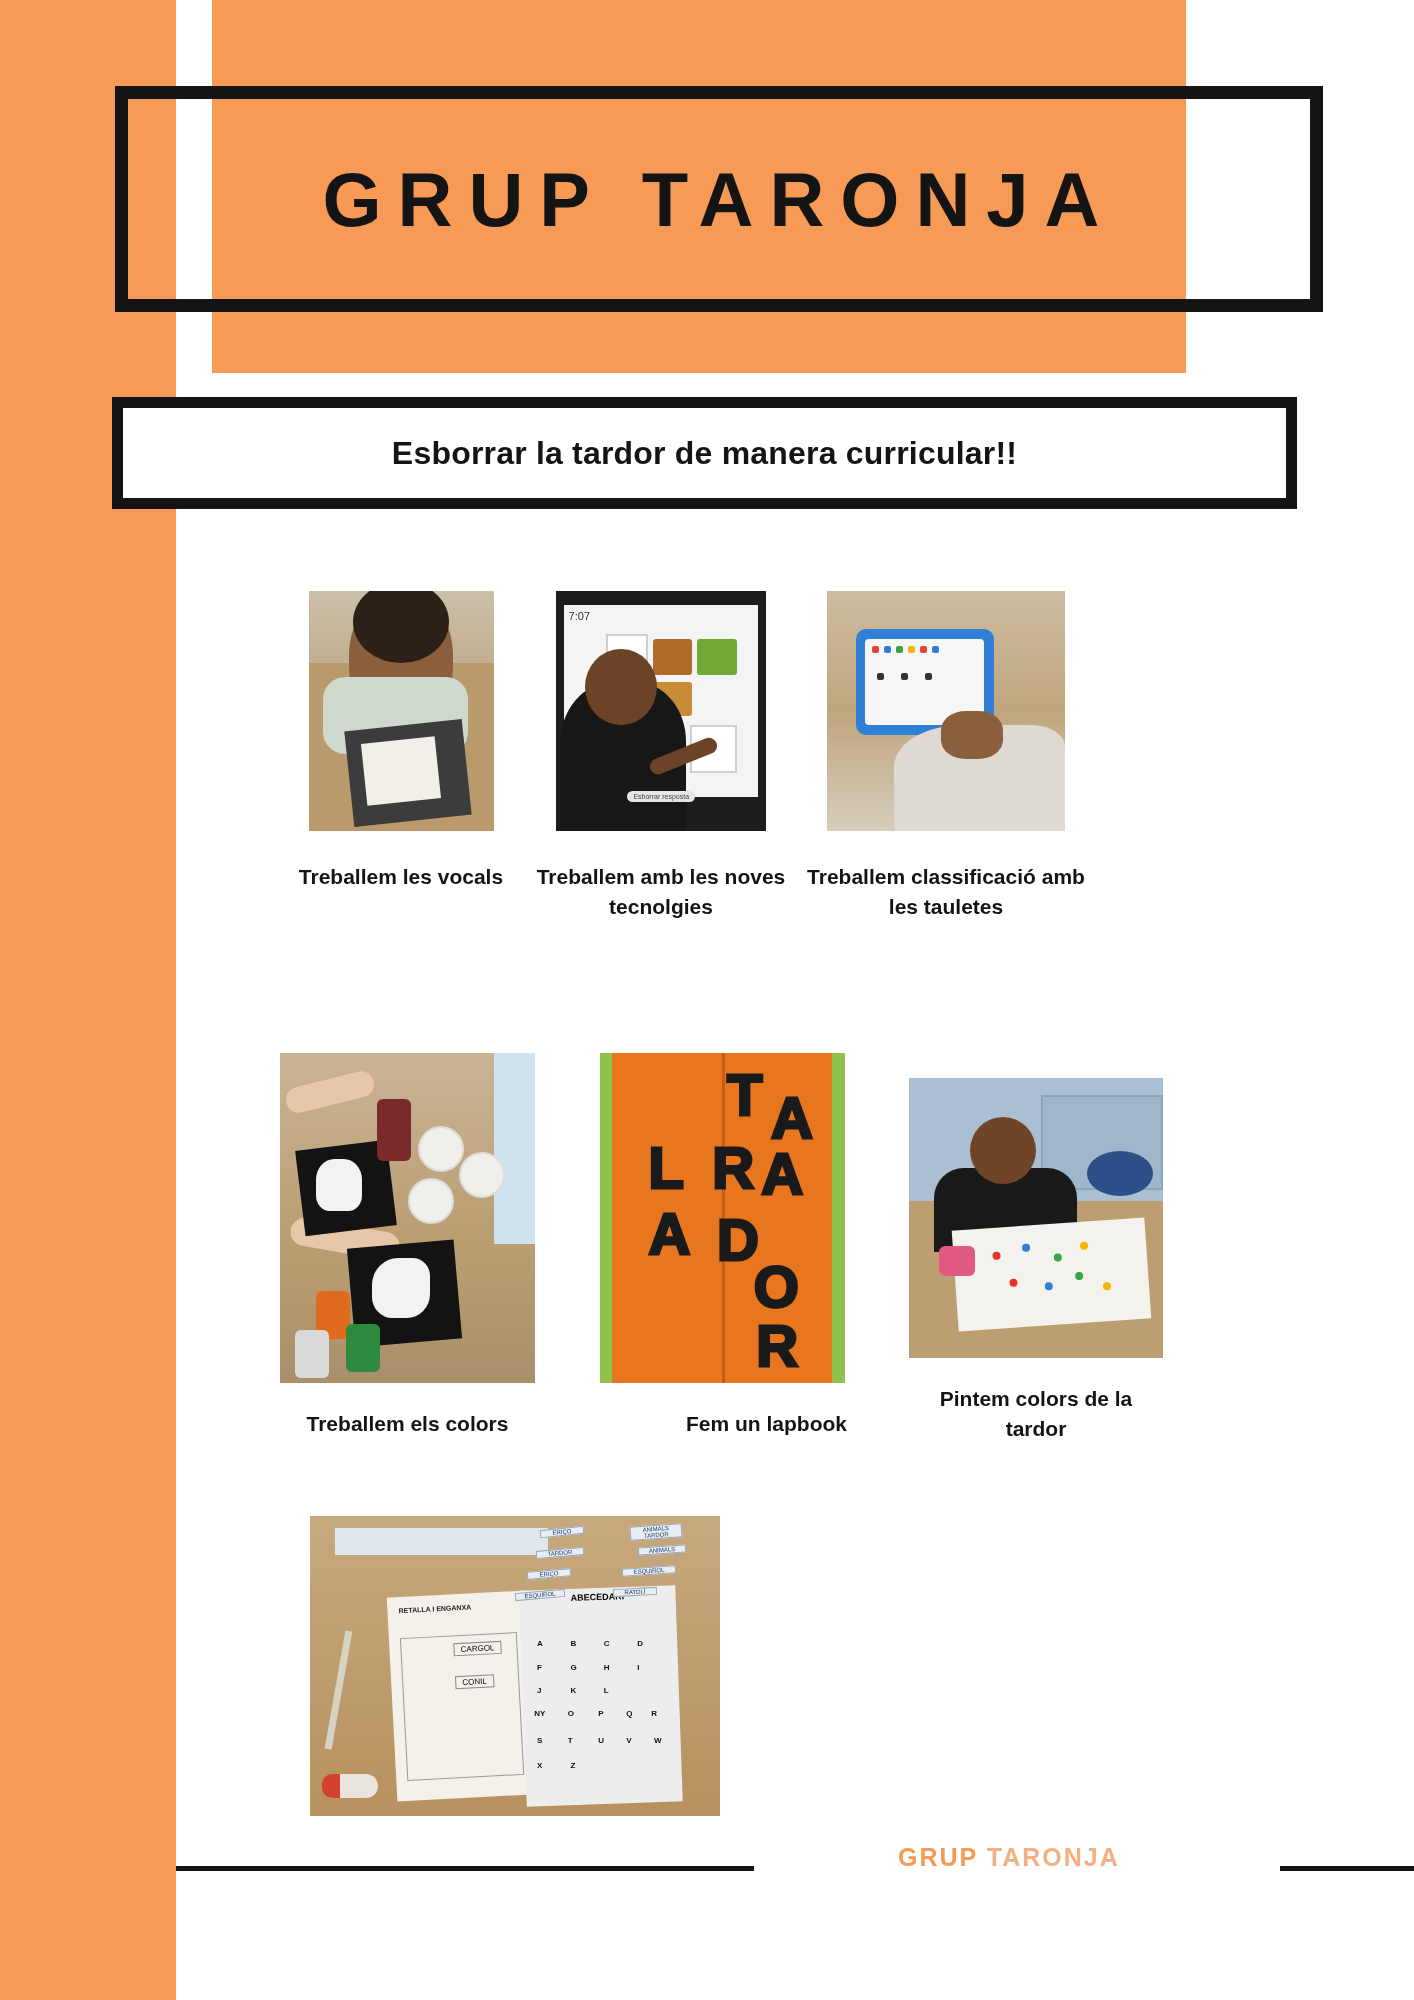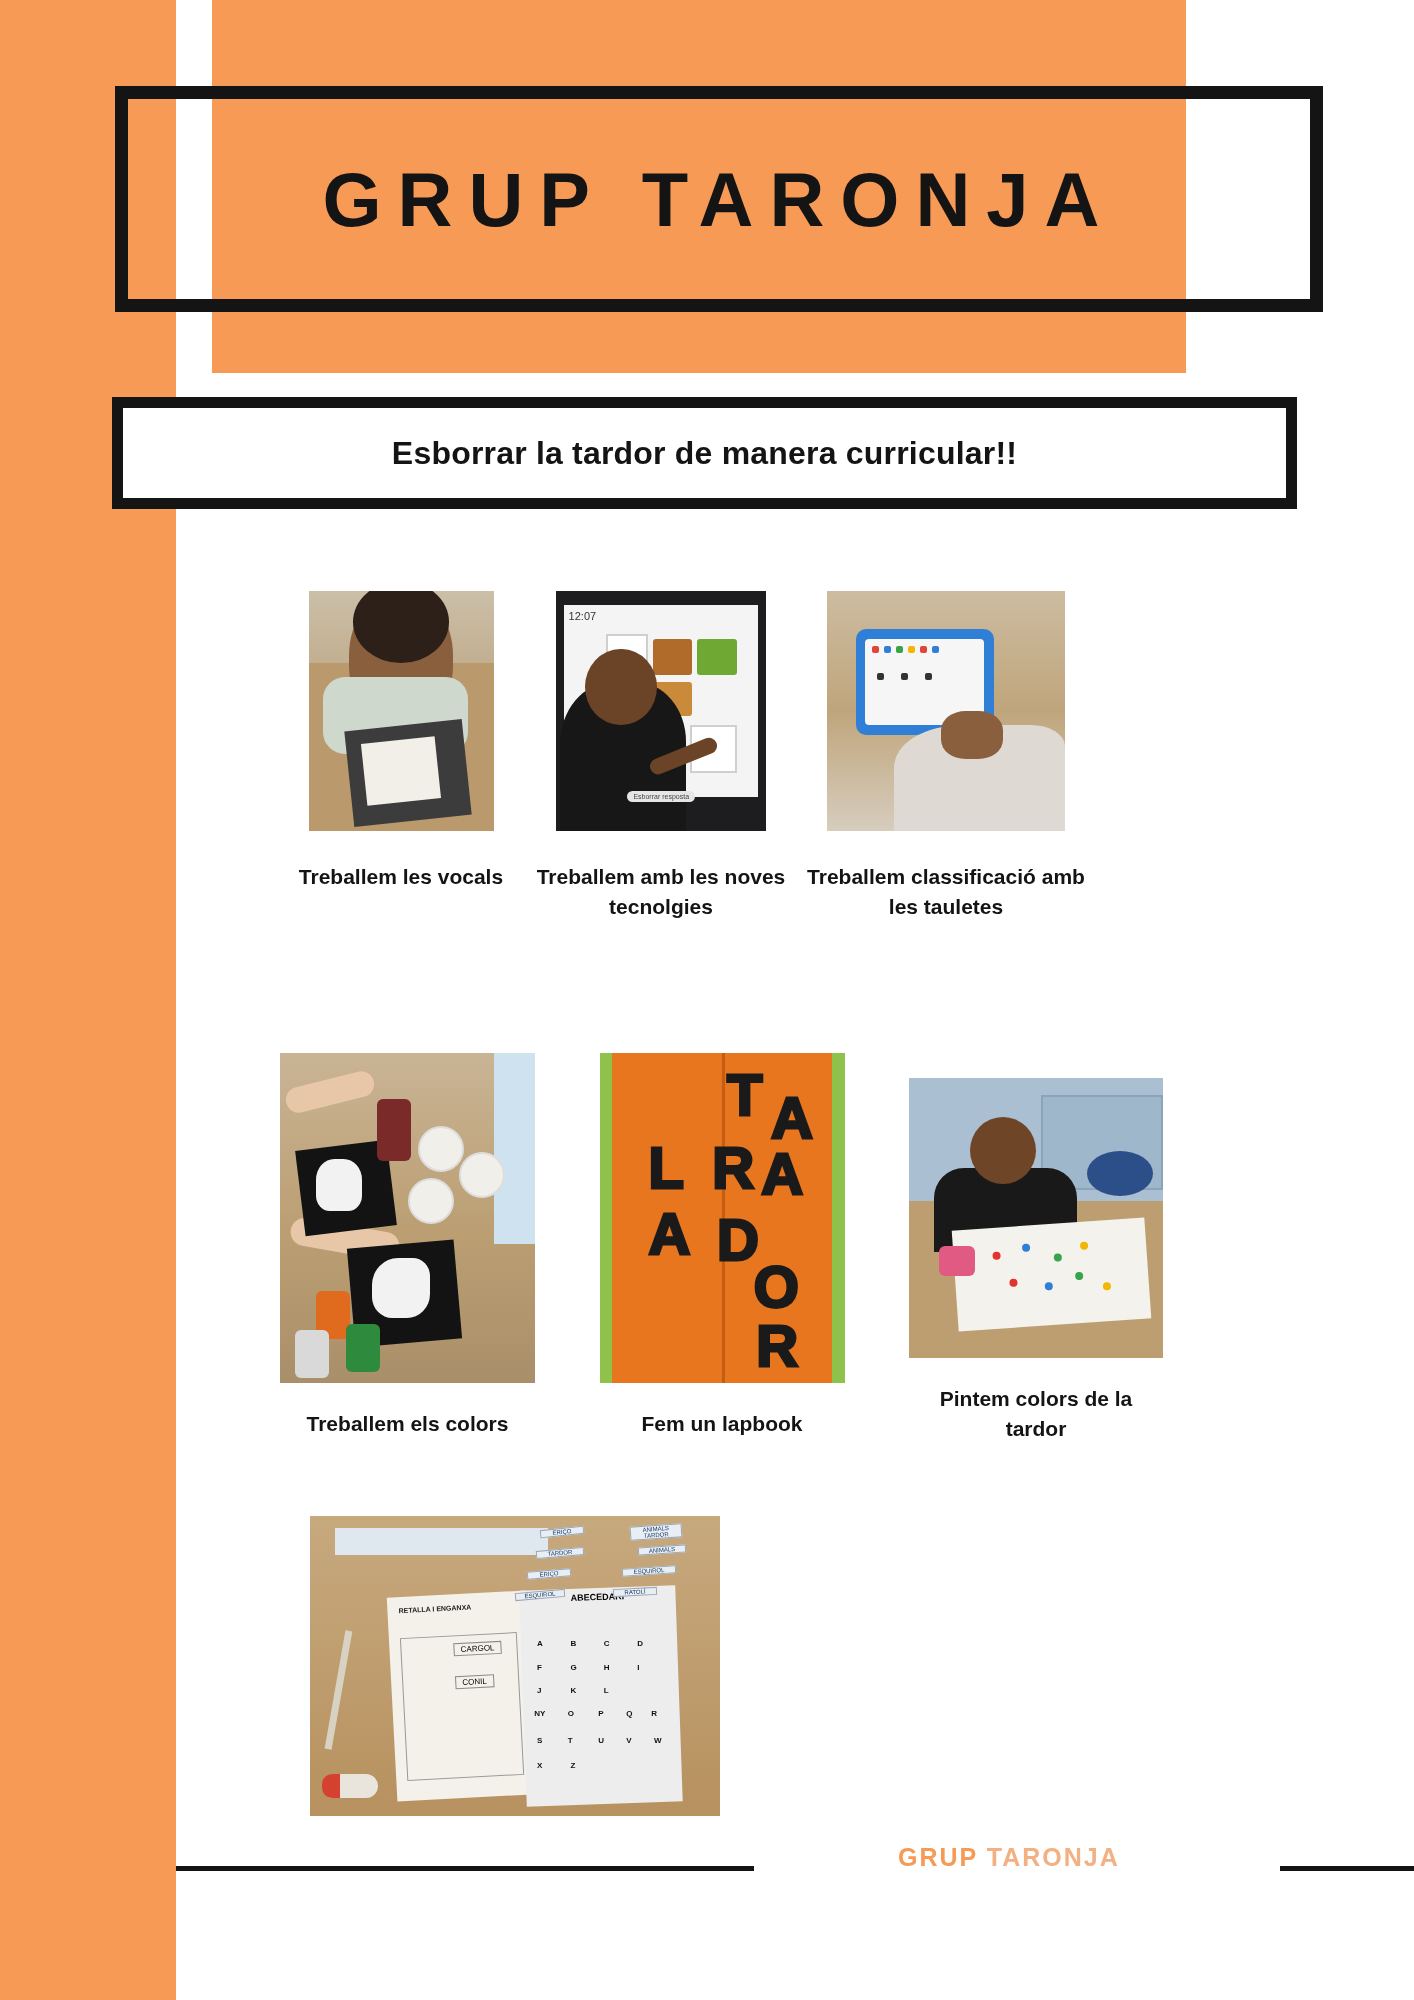--- a/index.html
+++ b/index.html
@@ -232,21 +232,21 @@
       <div class="dress"></div>
       <div class="mat"></div>
       <div class="paper"></div>
     </div>
     <div class="caption" style="margin-top:31px;">Treballem les vocals</div>
   </div>
 
   <div class="cell">
     <div class="photo p3" style="width:210px; height:240px; margin-top:13px;">
       <div class="screen"></div>
-      <div class="clock">12:07</div>
+      <div class="clock">7:07</div>
       <div class="cellbox" style="left:24%; top:18%; width:20%; height:18%;"></div>
       <div class="cellbox" style="left:24%; top:40%; width:20%; height:18%;"></div>
       <div class="cellbox" style="left:24%; top:62%; width:20%; height:14%;"></div>
       <div class="cellbox" style="left:64%; top:56%; width:22%; height:20%;"></div>
       <div class="imgA"></div>
       <div class="imgB"></div>
       <div class="imgC"></div>
       <div class="kid"></div>
       <div class="kidhead"></div>
       <div class="arm"></div>
@@ -305,21 +305,21 @@
       <div class="ltr" style="left:52%; top:4%;">T</div>
       <div class="ltr" style="left:70%; top:11%;">A</div>
       <div class="ltr" style="left:20%; top:26%;">L</div>
       <div class="ltr" style="left:46%; top:26%;">R</div>
       <div class="ltr" style="left:66%; top:28%;">A</div>
       <div class="ltr" style="left:20%; top:46%;">A</div>
       <div class="ltr" style="left:48%; top:48%;">D</div>
       <div class="ltr" style="left:63%; top:62%;">O</div>
       <div class="ltr" style="left:64%; top:80%;">R</div>
     </div>
-    <div class="caption" style="margin-top:26px;">Fem un lapbook</div>
+    <div class="caption" style="margin-top:26px;text-align:right;">Fem un lapbook</div>
   </div>
 
   <div class="cell">
     <div class="photo p7" style="width:254px; height:280px; margin-top:25px;">
       <div class="wall"></div>
       <div class="cab"></div>
       <div class="stool"></div>
       <div class="table"></div>
       <div class="kidbody"></div>
       <div class="kidhead"></div>

